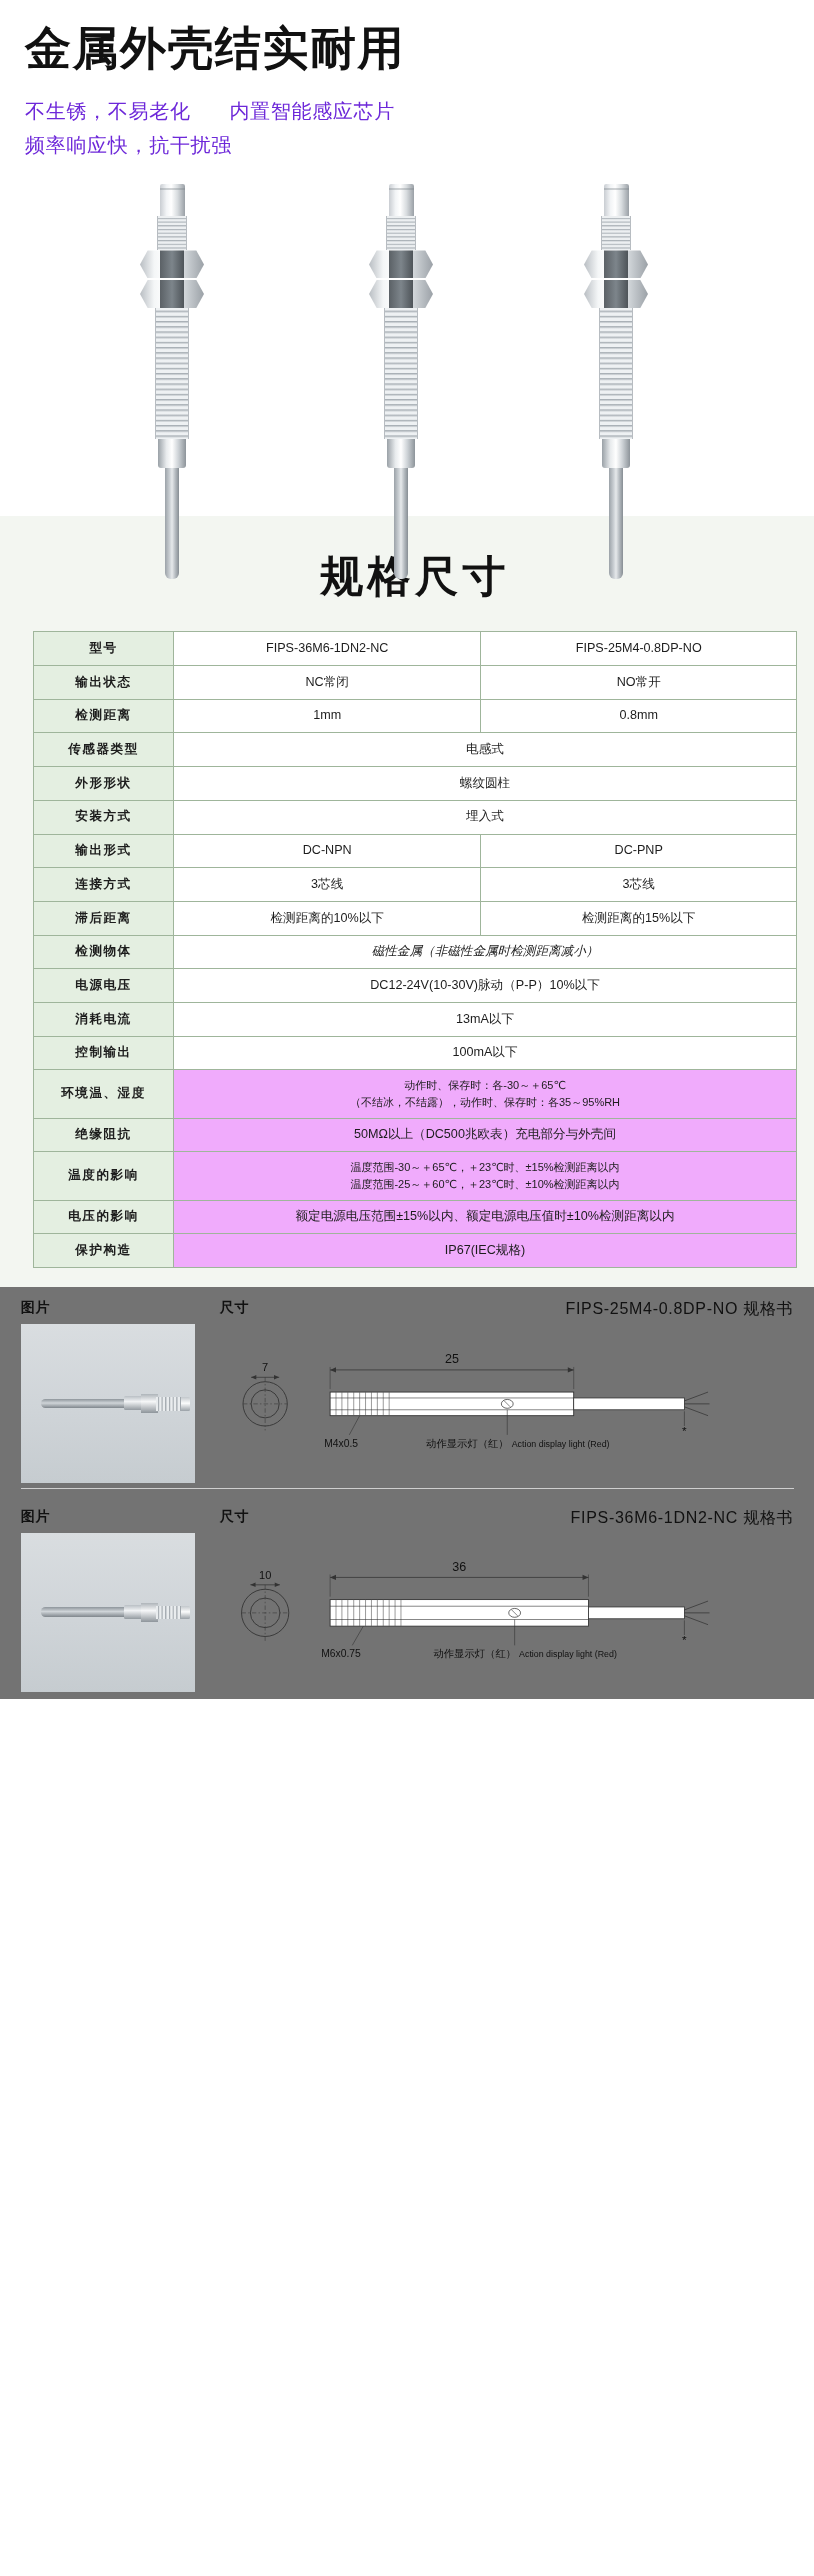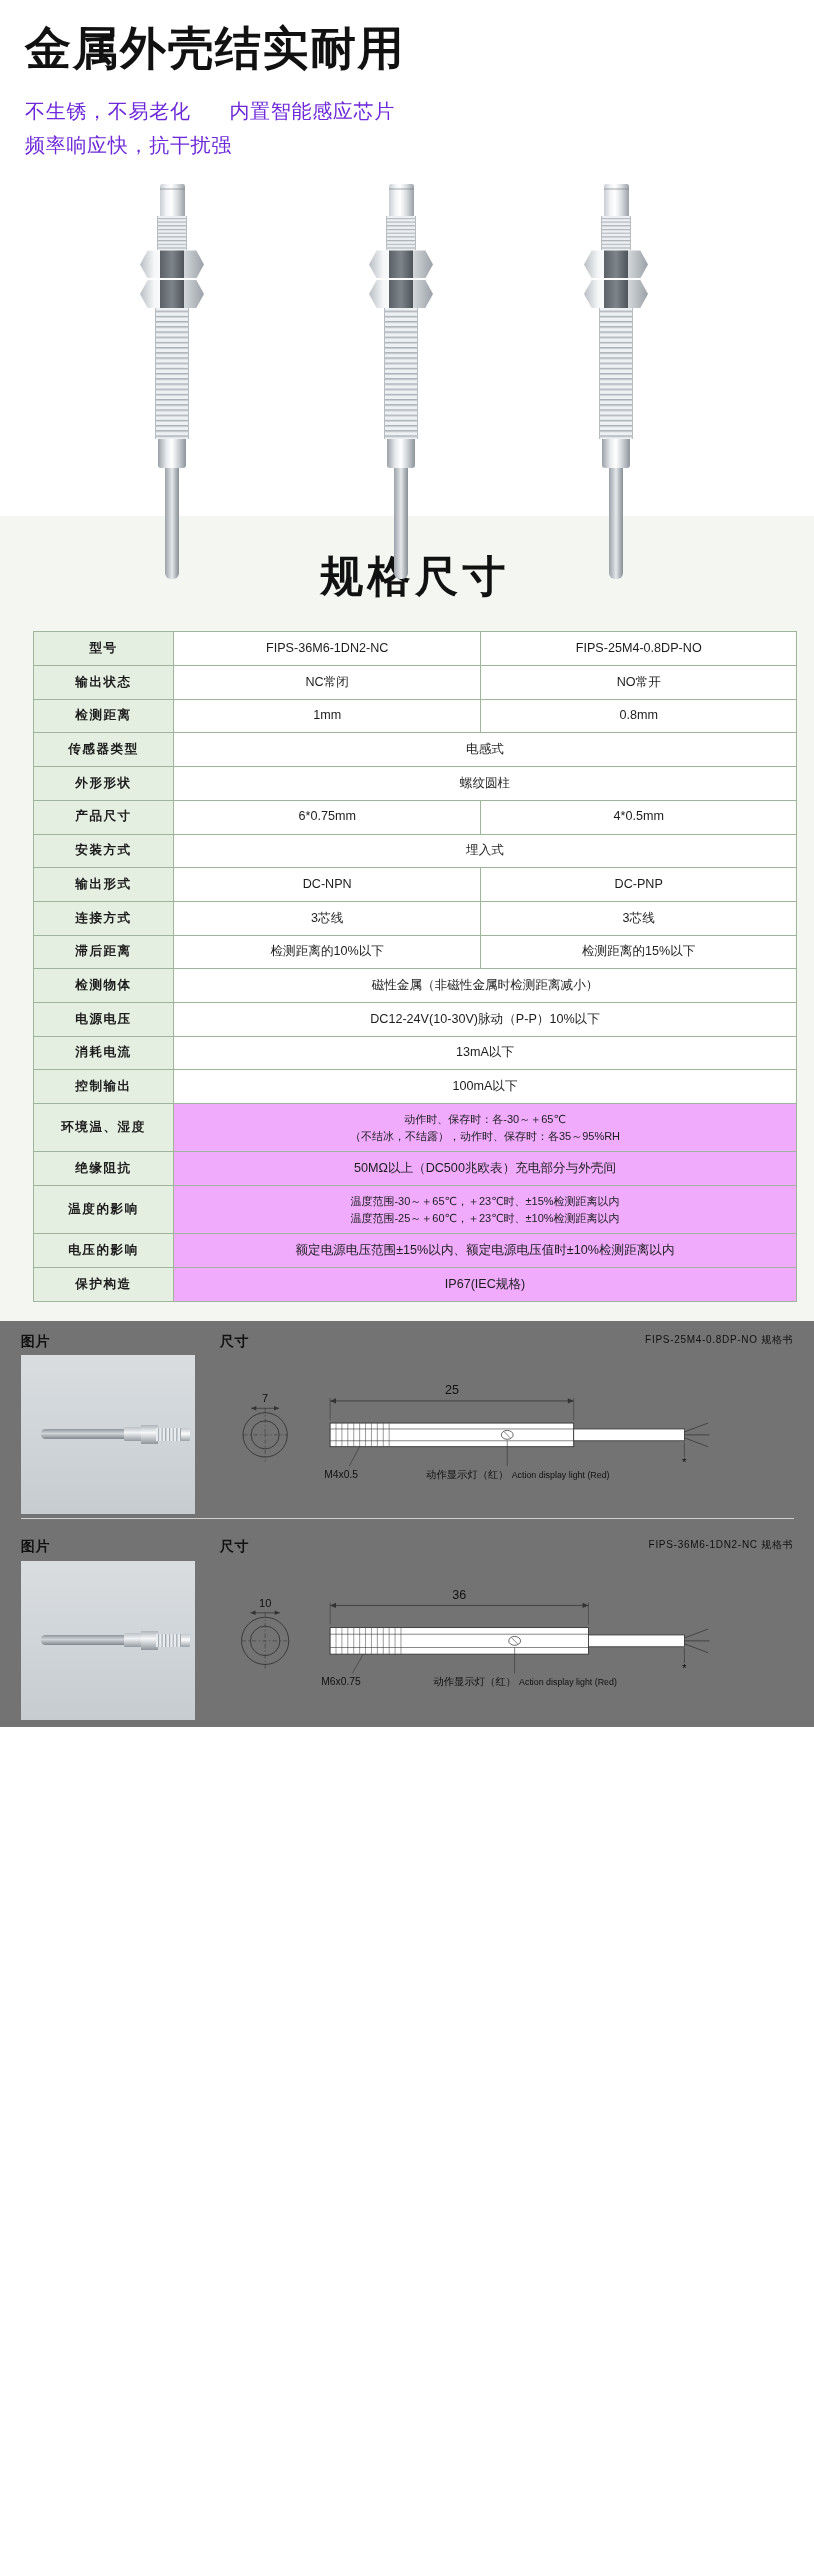--- a/index.html
+++ b/index.html
@@ -143,21 +143,21 @@
   .draw-head {
     display: flex;
     align-items: flex-start;
     font-size: 14px;
     font-weight: 700;
     letter-spacing: 0.7px;
     color: #111;
   }
   .draw-head .h-pic { width: 199px; }
   .draw-head .h-dim { width: 244px; }
-  .draw-head .h-name { flex: 1; text-align: right; font-weight: 400; font-size: 10px; }
+  .draw-head .h-name { flex: 1; text-align: right; font-weight: 400; font-size: 16px; }
   .draw-body {
     display: flex;
     align-items: flex-start;
     margin-top: 4.4px;
   }
   .photo-box {
     width: 174px;
     height: 159px;
     background: linear-gradient(180deg,#d9dde0 0%, #cfd4d8 55%, #c6ccd0 100%);
     position: relative;
@@ -286,46 +286,41 @@
           </tr>
           <tr>
             <td class="label">传感器类型</td>
             <td colspan="2" class="val" style="white-space: pre-line;">电感式</td>
           </tr>
           <tr>
             <td class="label">外形形状</td>
             <td colspan="2" class="val" style="white-space: pre-line;">螺纹圆柱</td>
           </tr>
           <tr>
-            <td class="label">产品尺寸</td>
-            <td class="val">6*0.75mm</td>
-            <td class="val">4*0.5mm</td>
-          </tr>
-          <tr>
             <td class="label">安装方式</td>
             <td colspan="2" class="val" style="white-space: pre-line;">埋入式</td>
           </tr>
           <tr>
             <td class="label">输出形式</td>
             <td class="val">DC-NPN</td>
             <td class="val">DC-PNP</td>
           </tr>
           <tr>
             <td class="label">连接方式</td>
             <td class="val">3芯线</td>
             <td class="val">3芯线</td>
           </tr>
           <tr>
             <td class="label">滞后距离</td>
             <td class="val">检测距离的10%以下</td>
             <td class="val">检测距离的15%以下</td>
           </tr>
           <tr>
             <td class="label">检测物体</td>
-            <td colspan="2" class="val" style="white-space: pre-line;">磁性金属（非磁性金属时检测距离减小）</td>
+            <td colspan="2" class="val" style="white-space: pre-line; font-style: italic;">磁性金属（非磁性金属时检测距离减小）</td>
           </tr>
           <tr>
             <td class="label">电源电压</td>
             <td colspan="2" class="val" style="white-space: pre-line;">DC12-24V(10-30V)脉动（P-P）10%以下</td>
           </tr>
           <tr>
             <td class="label">消耗电流</td>
             <td colspan="2" class="val" style="white-space: pre-line;">13mA以下</td>
           </tr>
           <tr>

